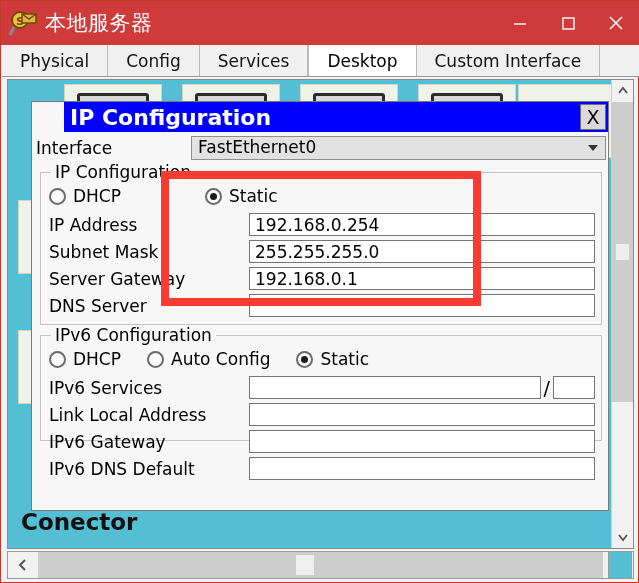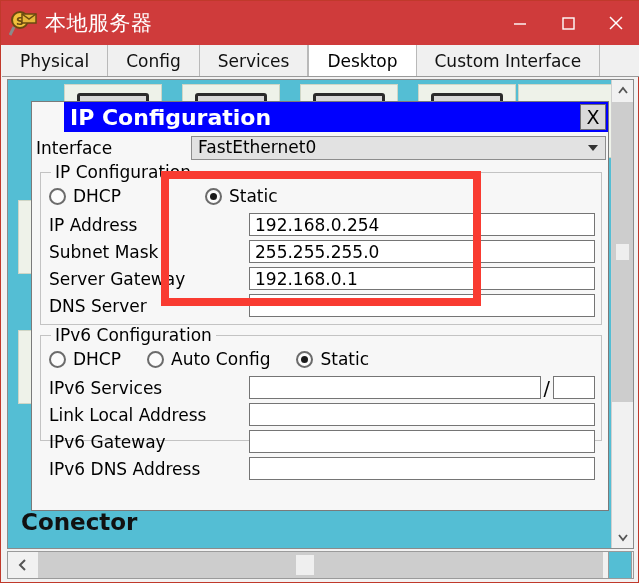--- a/index.html
+++ b/index.html
@@ -476,21 +476,21 @@
       </div>
       <div class="field-row" style="top:66px;">
         <div class="field-label">Link Local Address</div>
         <div class="field-input"></div>
       </div>
       <div class="field-row" style="top:93px;">
         <div class="field-label">IPv6 Gateway</div>
         <div class="field-input"></div>
       </div>
       <div class="field-row" style="top:120px;">
-        <div class="field-label">IPv6 DNS Address</div>
+        <div class="field-label">IPv6 DNS Default</div>
         <div class="field-input"></div>
       </div>
     </div>
   </div>
 
   <div id="annotation-rect"></div>
 
   <div id="h-scrollbar">
     <div id="h-scroll-left">
       <svg width="16" height="16" viewBox="0 0 16 16">

